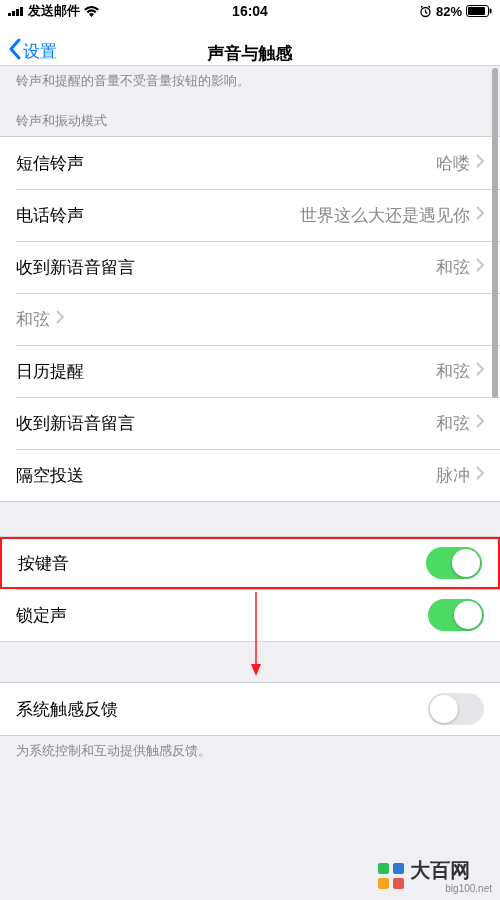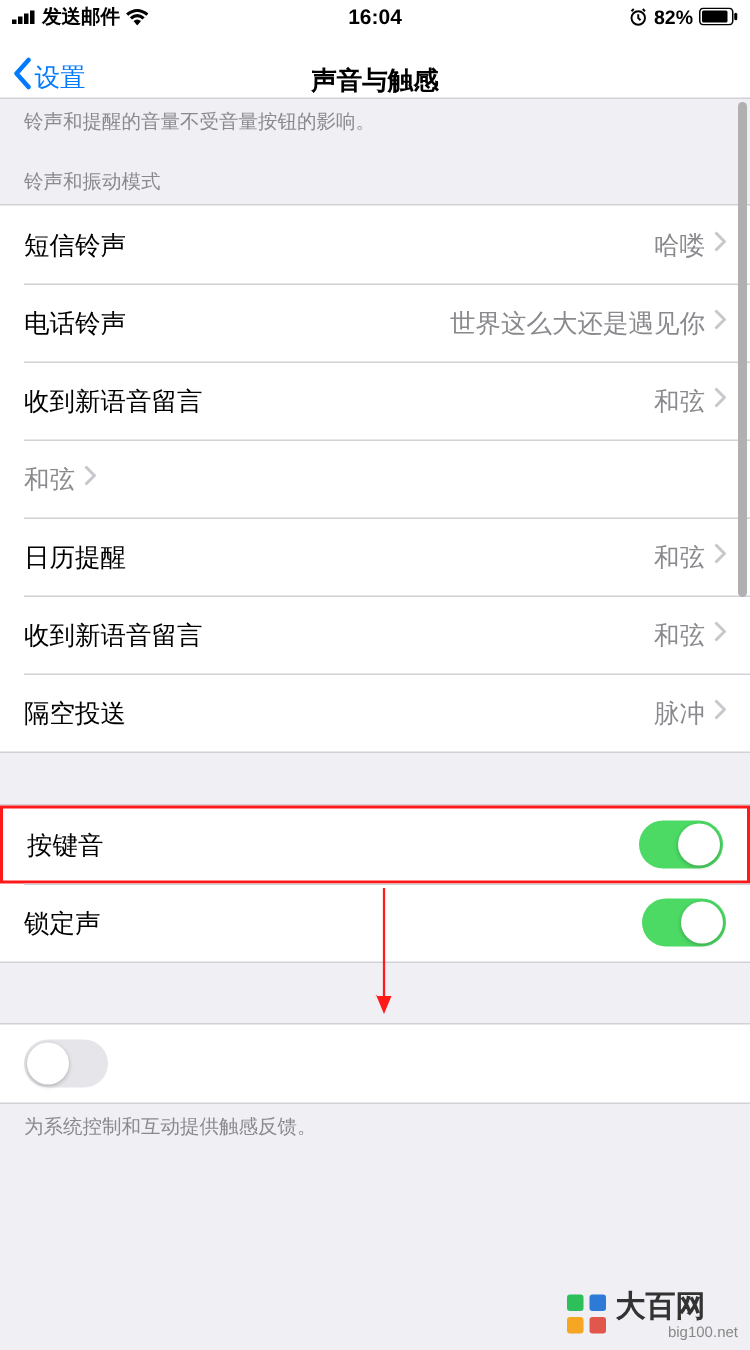--- a/index.html
+++ b/index.html
@@ -174,20 +174,21 @@
         </div>
     </div>
   </div>
 
   <div style="height:40px; position:relative;">
       <span style="position:absolute;left:50%;top:18px;color:#ff1a1a;font-size:6px">.</span>
     </div>
 
   <div class="cell-group">
     <div class="cell">
+      <span class="cell-label">系统触感反馈</span>
       <div class="switch off">
           <div class="knob"></div>
         </div>
     </div>
   </div>
 
   <div class="footer-note">为系统控制和互动提供触感反馈。</div>
 
 </div>
 

